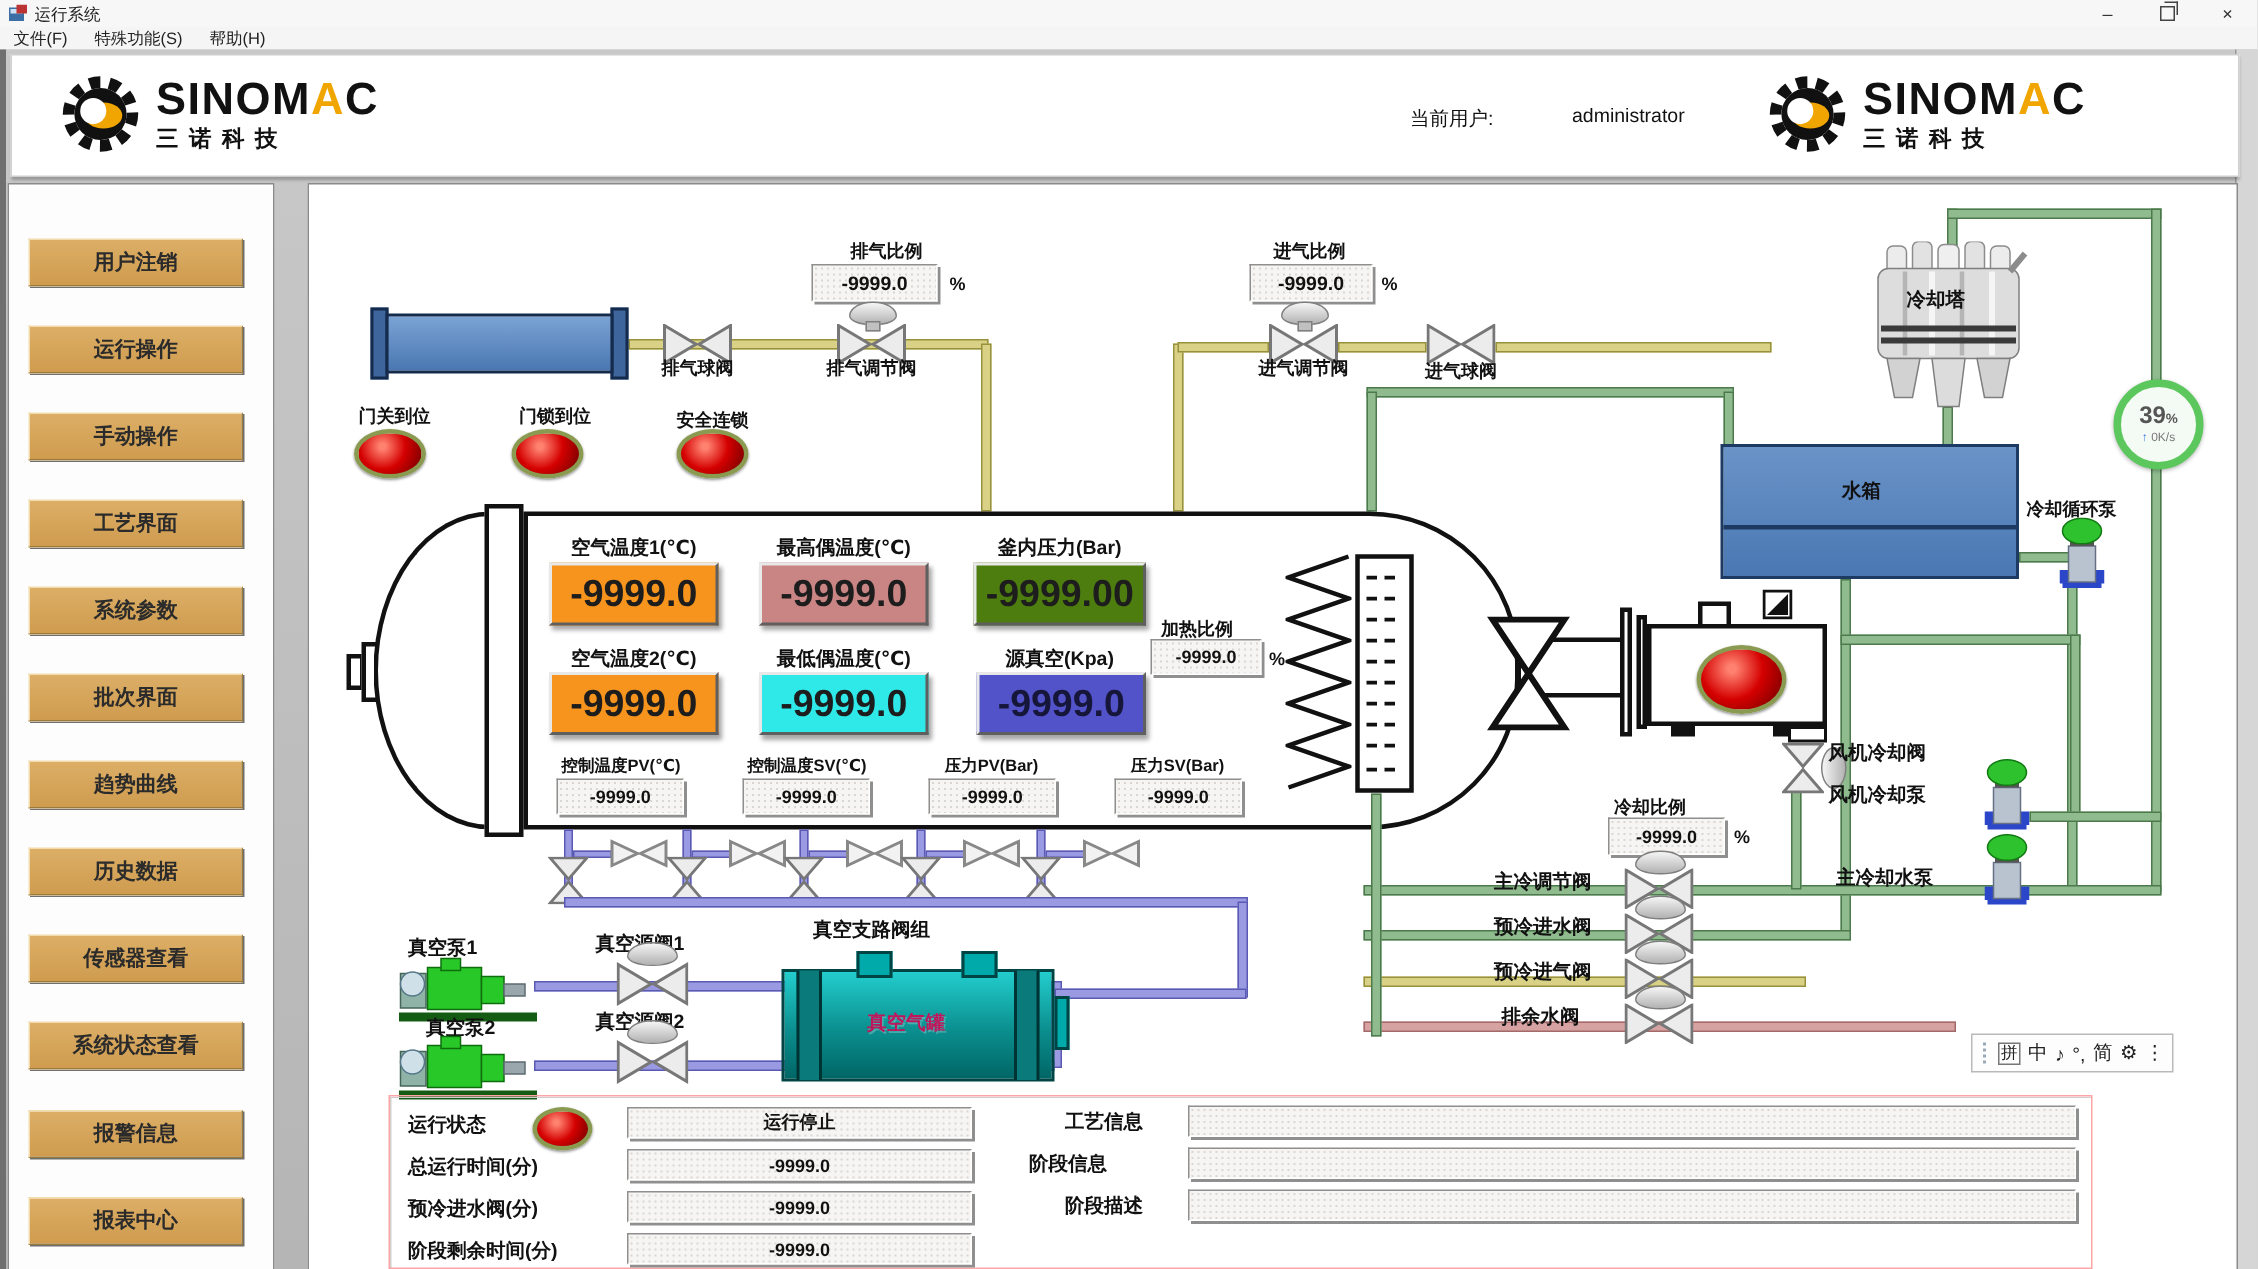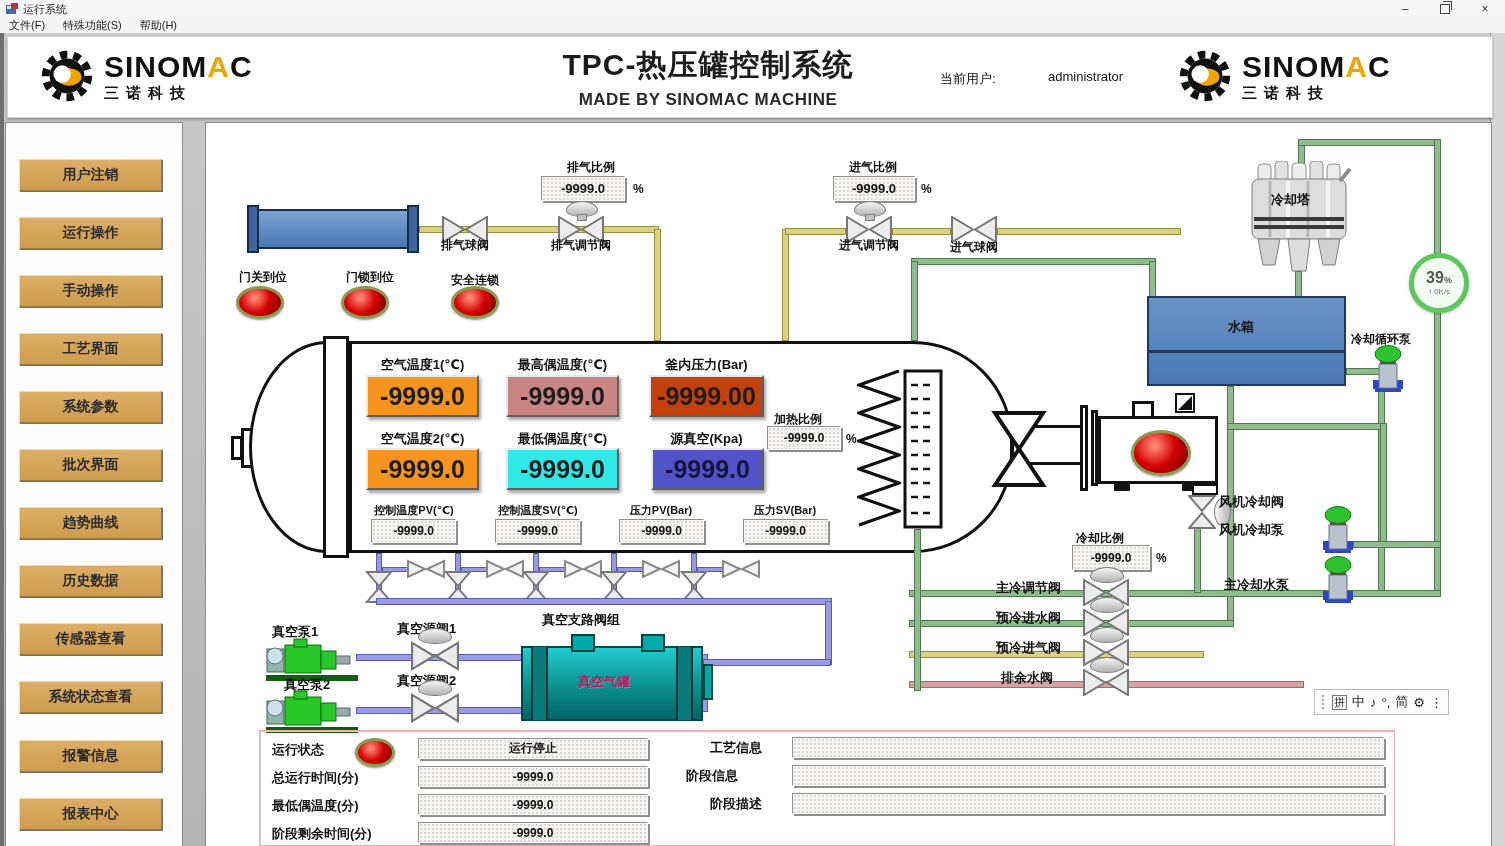--- a/index.html
+++ b/index.html
@@ -45,21 +45,21 @@
   .pipe.pu{background:#9a9ae2;border:1px solid #5a5ab4;}
   .pipe.pk{background:#d6a2a2;border:1px solid #a46a6a;}
   .sunken{position:absolute;box-sizing:border-box;background:#f6f5f3;
     background-image:radial-gradient(#d9d7d2 1px,transparent 1px);background-size:4px 4px;
     border-top:1px solid #8f8f8f;border-left:1px solid #8f8f8f;border-bottom:1px solid #fff;border-right:1px solid #fff;
     box-shadow:2px 2px 0 #8f8f8f;font-size:13px;font-weight:bold;color:#111;
     display:flex;align-items:center;justify-content:center;}
   .bigro{position:absolute;box-sizing:border-box;border:2px solid;border-color:#e8e8e8 #5f5f5f #5f5f5f #e8e8e8;
     box-shadow:2px 3px 3px rgba(0,0,0,.35);font-size:25px;font-weight:bold;color:#1d1d1d;
     display:flex;align-items:center;justify-content:center;}
-  .c-orange{background:#f7941d;} .c-pink{background:#c98484;} .c-green{background:#c2410c;text-align:center;}
+  .c-orange{background:#f7941d;} .c-pink{background:#c98484;} .c-green{background:#4d7c0f;text-align:center;}
   .c-cyan{background:#2fe9e9;} .c-purple{background:#5252c9;color:#16163a;}
   .led{position:absolute;border-radius:50%;border:3px solid #8a9a50;
     background:radial-gradient(circle at 38% 32%,#ff8270 6%,#d40000 48%,#700 92%);box-shadow:0 1px 2px rgba(0,0,0,.45);}
   .dome{position:absolute;background:linear-gradient(180deg,#f5f5f5,#b2b2b2);border:1px solid #7f7f7f;border-radius:50% / 62% 62% 42% 42%;}
   .dome-side{position:absolute;background:linear-gradient(90deg,#f5f5f5,#b2b2b2);border:1px solid #7f7f7f;border-radius:50% / 50%;}
   .vessel-part{position:absolute;box-sizing:border-box;background:#fff;border:3px solid #111;}
   .tankblue{position:absolute;box-sizing:border-box;background:linear-gradient(180deg,#6a94c8,#4a77b2);border:2px solid #1d3a63;}
   .overlay39{position:absolute;width:60px;height:60px;border-radius:50%;
     background:#f4fbf4;border:5px solid #5cc75c;box-sizing:border-box;
     box-shadow:0 1px 3px rgba(0,0,0,.3);display:flex;flex-direction:column;align-items:center;justify-content:center;cursor:pointer;}
@@ -164,24 +164,20 @@
 
 <div class="abs header">
   <div class="abs logo" style="left:30px;top:10px;">
     <svg width="58" height="58">
         <use href="#logoGear"></use>
       </svg>
     <div class="txt">
       <div class="brand"><span>SINOM</span><span class="accent">A</span><span>C</span></div>
       <div class="sub">三诺科技</div>
     </div>
-  </div>
-  <div class="abs" style="left:420px;top:8px;width:560px;">
-    <div class="maintitle">TPC-热压罐控制系统</div>
-    <div class="subtitle">MADE BY SINOMAC MACHINE</div>
   </div>
   <span class="abs userlbl" style="left:932px;top:33px;">当前用户:</span>
   <span class="abs userlbl" style="left:1040px;top:32px;">administrator</span>
   <div class="abs logo" style="left:1168px;top:10px;">
     <svg width="58" height="58">
         <use href="#logoGear"></use>
       </svg>
     <div class="txt">
       <div class="brand"><span>SINOM</span><span class="accent">A</span><span>C</span></div>
       <div class="sub">三诺科技</div>
@@ -451,21 +447,21 @@
   </div>
   <div class="abs" style="left:497px;top:541px;width:10px;height:36px;background:#0aa;border:2px solid #044;box-sizing:border-box"></div>
   <span class="dlbl" style="left:372px;top:550px;font-size:13px;color:#be185d;text-shadow:1px 1px 0 rgba(255,255,255,.25)">真空气罐</span>
 
   <div class="statuspanel" style="left:53px;top:607px;width:1134px;height:114px">
     <span class="slbl" style="left:12px;top:10px">运行状态</span>
     <div class="led" style="left:95px;top:7px;width:34px;height:23px"></div>
     <div class="sunken" style="left:158px;top:7px;width:230px;height:21px;font-size:12px">运行停止</div>
     <span class="slbl" style="left:12px;top:38px">总运行时间(分)</span>
     <div class="sunken" style="left:158px;top:35px;width:230px;height:21px;font-size:12px">-9999.0</div>
-    <span class="slbl" style="left:12px;top:66px">最低偶温度(分)</span>
+    <span class="slbl" style="left:12px;top:66px">预冷进水阀(分)</span>
     <div class="sunken" style="left:158px;top:63px;width:230px;height:21px;font-size:12px">-9999.0</div>
     <span class="slbl" style="left:12px;top:94px">阶段剩余时间(分)</span>
     <div class="sunken" style="left:158px;top:91px;width:230px;height:21px;font-size:12px">-9999.0</div>
     <span class="slbl" style="left:450px;top:8px">工艺信息</span>
     <div class="sunken" style="left:532px;top:6px;width:592px;height:21px"></div>
     <span class="slbl" style="left:426px;top:36px">阶段信息</span>
     <div class="sunken" style="left:532px;top:34px;width:592px;height:21px"></div>
     <span class="slbl" style="left:450px;top:64px">阶段描述</span>
     <div class="sunken" style="left:532px;top:62px;width:592px;height:21px"></div>
   </div>

